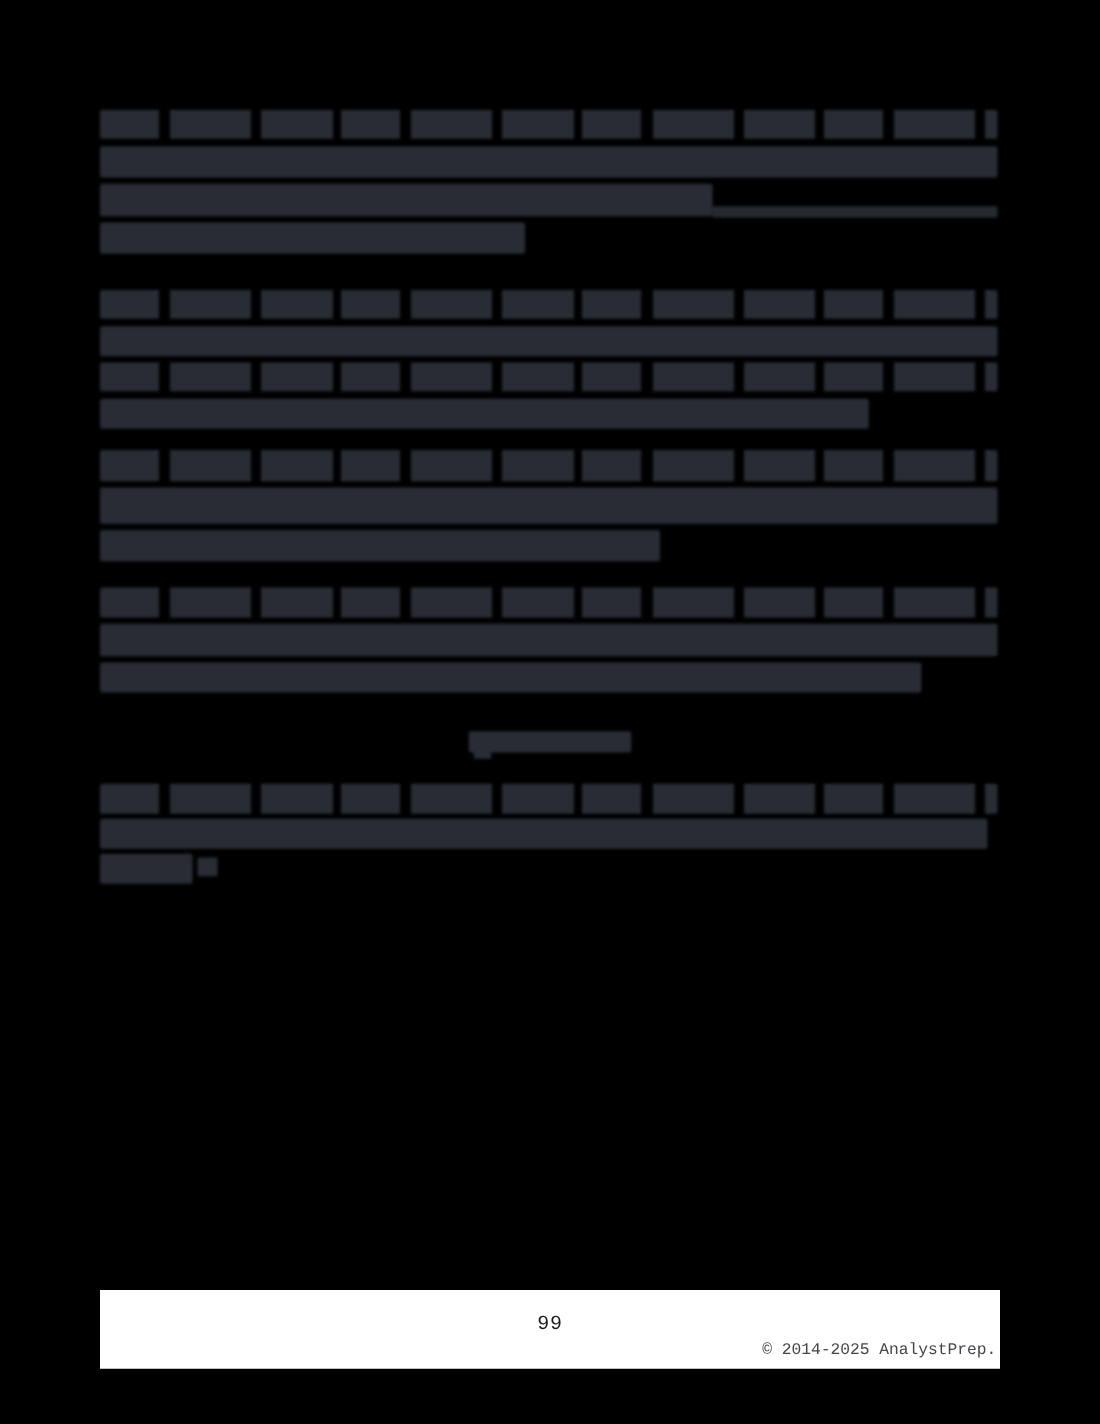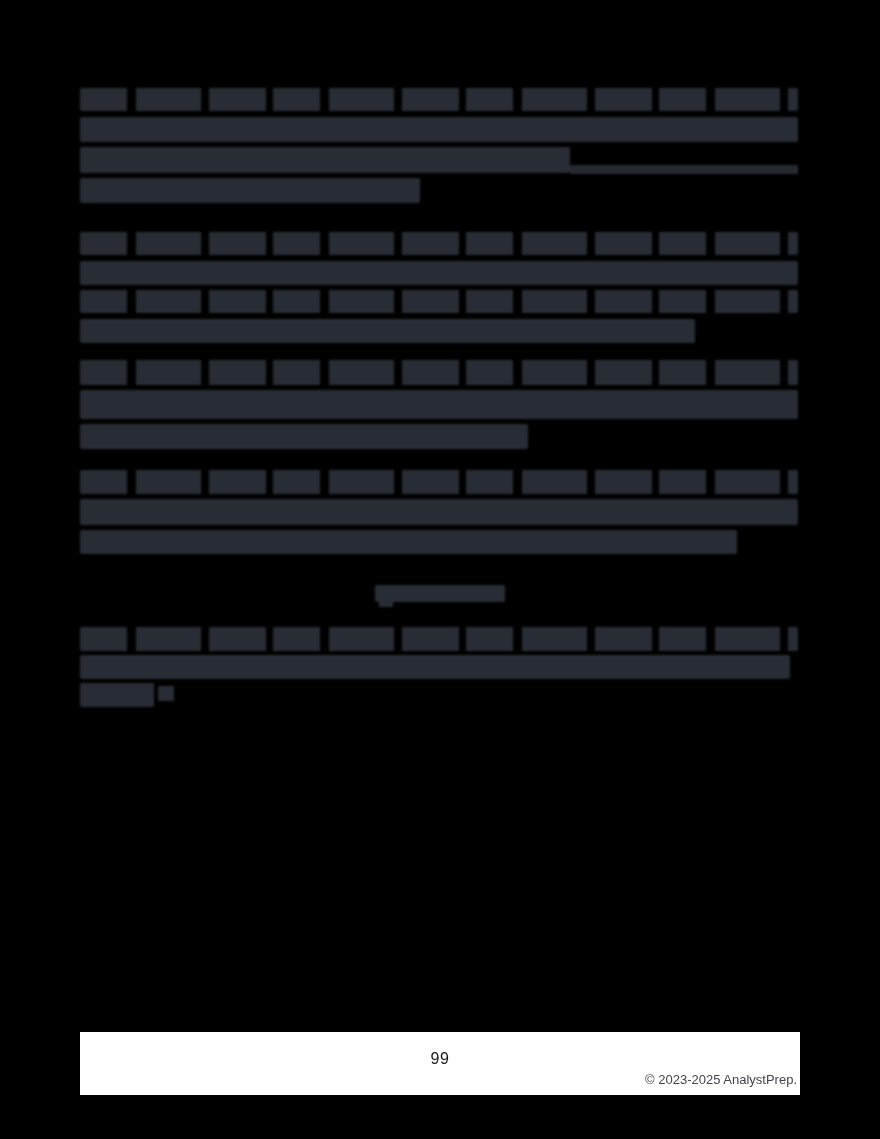--- a/index.html
+++ b/index.html
@@ -6,21 +6,21 @@
     margin: 0;
     padding: 0;
     background: #000;
   }
   .canvas {
     position: relative;
     width: 868px;
     height: 1139px;
     background: var(--page-bg, #000);
     overflow: hidden;
-    font-family: Liberation Sans, sans-serif;
+    font-family: Liberation Mono, monospace;
   }
   #redaction-layer {
     position: absolute;
     inset: 0;
     filter: blur(1.3px);
   }
   .bar {
     position: absolute;
     background: var(--bar, #282c34);
     border-radius: 2px;
@@ -89,16 +89,16 @@
       <div class="bar solid" style="left: 375px; top: 585px; width: 130px; height: 17px;"></div>
       <div class="bar frag" style="left: 379px; top: 601px; width: 14px; height: 6px;"></div>
       <div class="bar words" style="left: 80px; top: 627px; width: 718px; height: 24px;"></div>
       <div class="bar solid" style="left: 80px; top: 655px; width: 710px; height: 24px;"></div>
       <div class="bar solid" style="left: 80px; top: 683px; width: 74px; height: 24px;"></div>
       <div class="bar frag" style="left: 158px; top: 686px; width: 16px; height: 15px;"></div>
     </div>
 
   <div class="footer-panel">
     <div class="page-number">99</div>
-    <div class="copyright">© 2023-2025 AnalystPrep.</div>
+    <div class="copyright">© 2014-2025 AnalystPrep.</div>
   </div>
 
 </div>
 
 </body></html>

